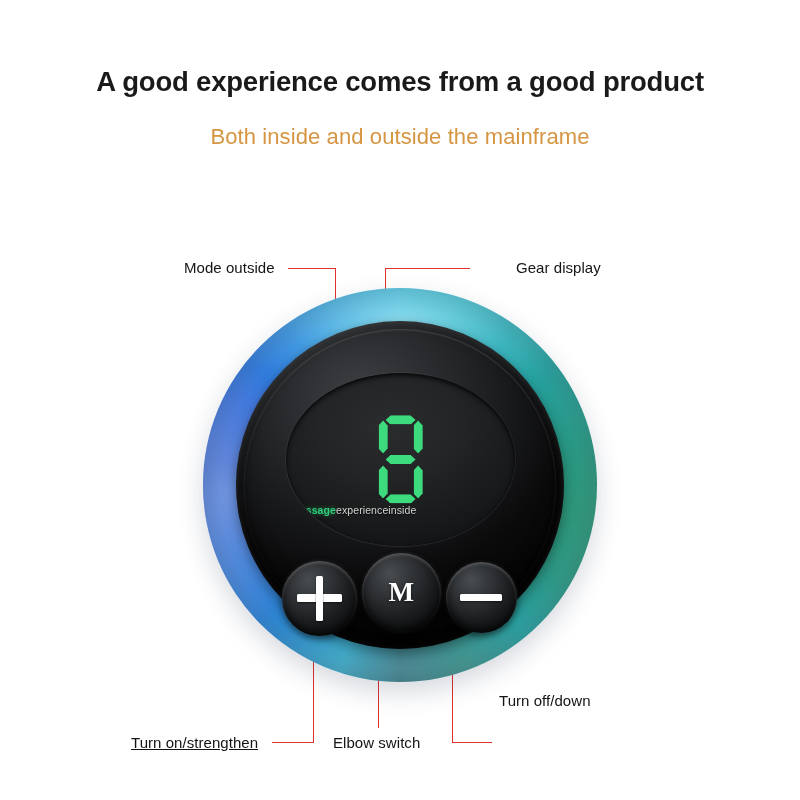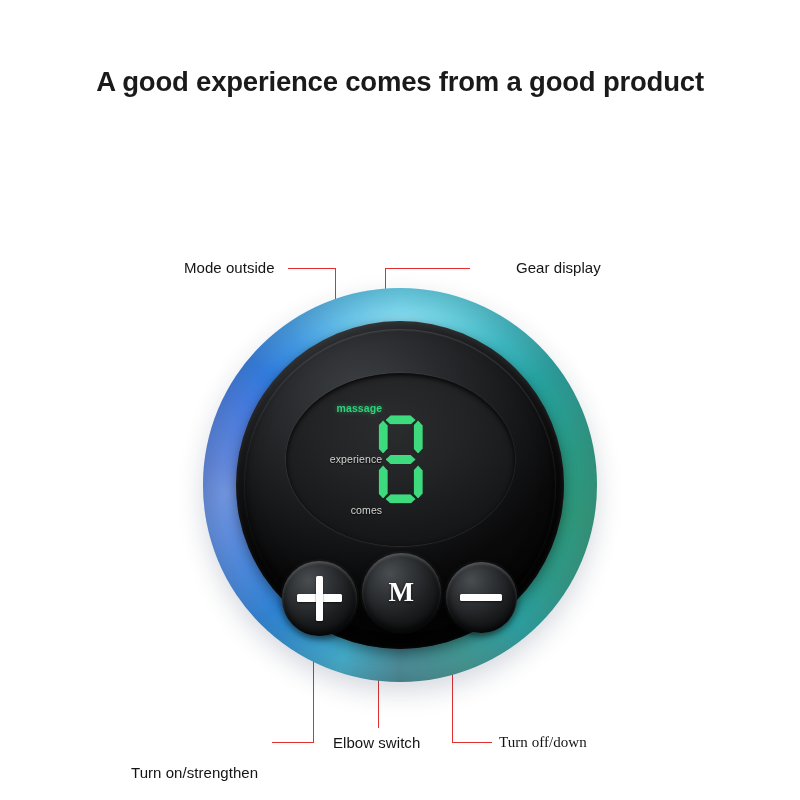--- a/index.html
+++ b/index.html
@@ -153,21 +153,21 @@
     box-shadow:
       inset 0 2px 5px rgba(0,0,0,0.9),
       0 0 0 1px rgba(255,255,255,0.045),
       0 1px 2px rgba(255,255,255,0.08);
     overflow: hidden;
   }
 
   .mode-col {
     position: absolute;
     display: flex;
-    flex-direction: column;
+    flex-direction: row;
     justify-content: space-between;
     height: 66%;
     top: 17%;
   }
   .mode-col.left {
     left: 2%;
     width: 40%;
     align-items: flex-end;
     text-align: right;
   }
@@ -314,56 +314,57 @@
     height: 0;
     border-top: 1.6px solid #e03030;
   }
 </style>
 </head>
 <body>
 
 <div id="stage">
 
   <div class="headline">A good experience comes from a good product</div>
+  <div class="subhead">Both inside and outside the mainframe</div>
 
   <div class="leader h" style="left:288px; top:268px; width:47px;"></div>
   <div class="leader v" style="left:335px; top:268px; height:142px;"></div>
 
   <div class="leader h" style="left:385px; top:268px; width:85px;"></div>
   <div class="leader v" style="left:385px; top:268px; height:145px;"></div>
 
   <div class="callout-label" style="left:184px; top:259px;">Mode outside</div>
   <div class="callout-label" style="left:476px; top:259px;margin-left:40px;">Gear display</div>
 
   <div class="leader v" style="left:313px; top:612px; height:130px;"></div>
   <div class="leader h" style="left:272px; top:742px; width:42px;"></div>
 
   <div class="leader v" style="left:378px; top:610px; height:118px;"></div>
 
   <div class="leader v" style="left:452px; top:616px; height:126px;"></div>
   <div class="leader h" style="left:452px; top:742px; width:40px;"></div>
 
-  <div class="callout-label" style="left:131px; top:764px;">Turn on/strengthen</div>
+  <div class="callout-label" style="left:131px; top:734px;text-decoration:underline;">Turn on/strengthen</div>
   <div class="callout-label" style="left:333px; top:734px;">Elbow switch</div>
-  <div class="callout-label" style="left:499px; top:734px;font-family:Liberation Serif, serif;">Turn off/down</div>
+  <div class="callout-label" style="left:499px; top:692px;">Turn off/down</div>
 
   <div class="device-wrap">
     <div class="outer-ring"></div>
     <div class="ring-gloss"></div>
     <div class="ring-shade"></div>
 
     <div class="body-disc"></div>
     <div class="body-rim"></div>
 
     <div class="display-panel">
 
       <div class="mode-col left">
         <div class="mode-label active">massage</div>
         <div class="mode-label">experience</div>
-        <div class="mode-label">comes</div>
+        <div class="mode-label">inside</div>
       </div>
 
       <div class="digit">
         <div class="seg h a"></div>
         <div class="seg v f"></div>
         <div class="seg v b"></div>
         <div class="seg h g"></div>
         <div class="seg v e"></div>
         <div class="seg v c"></div>
         <div class="seg h d"></div>

